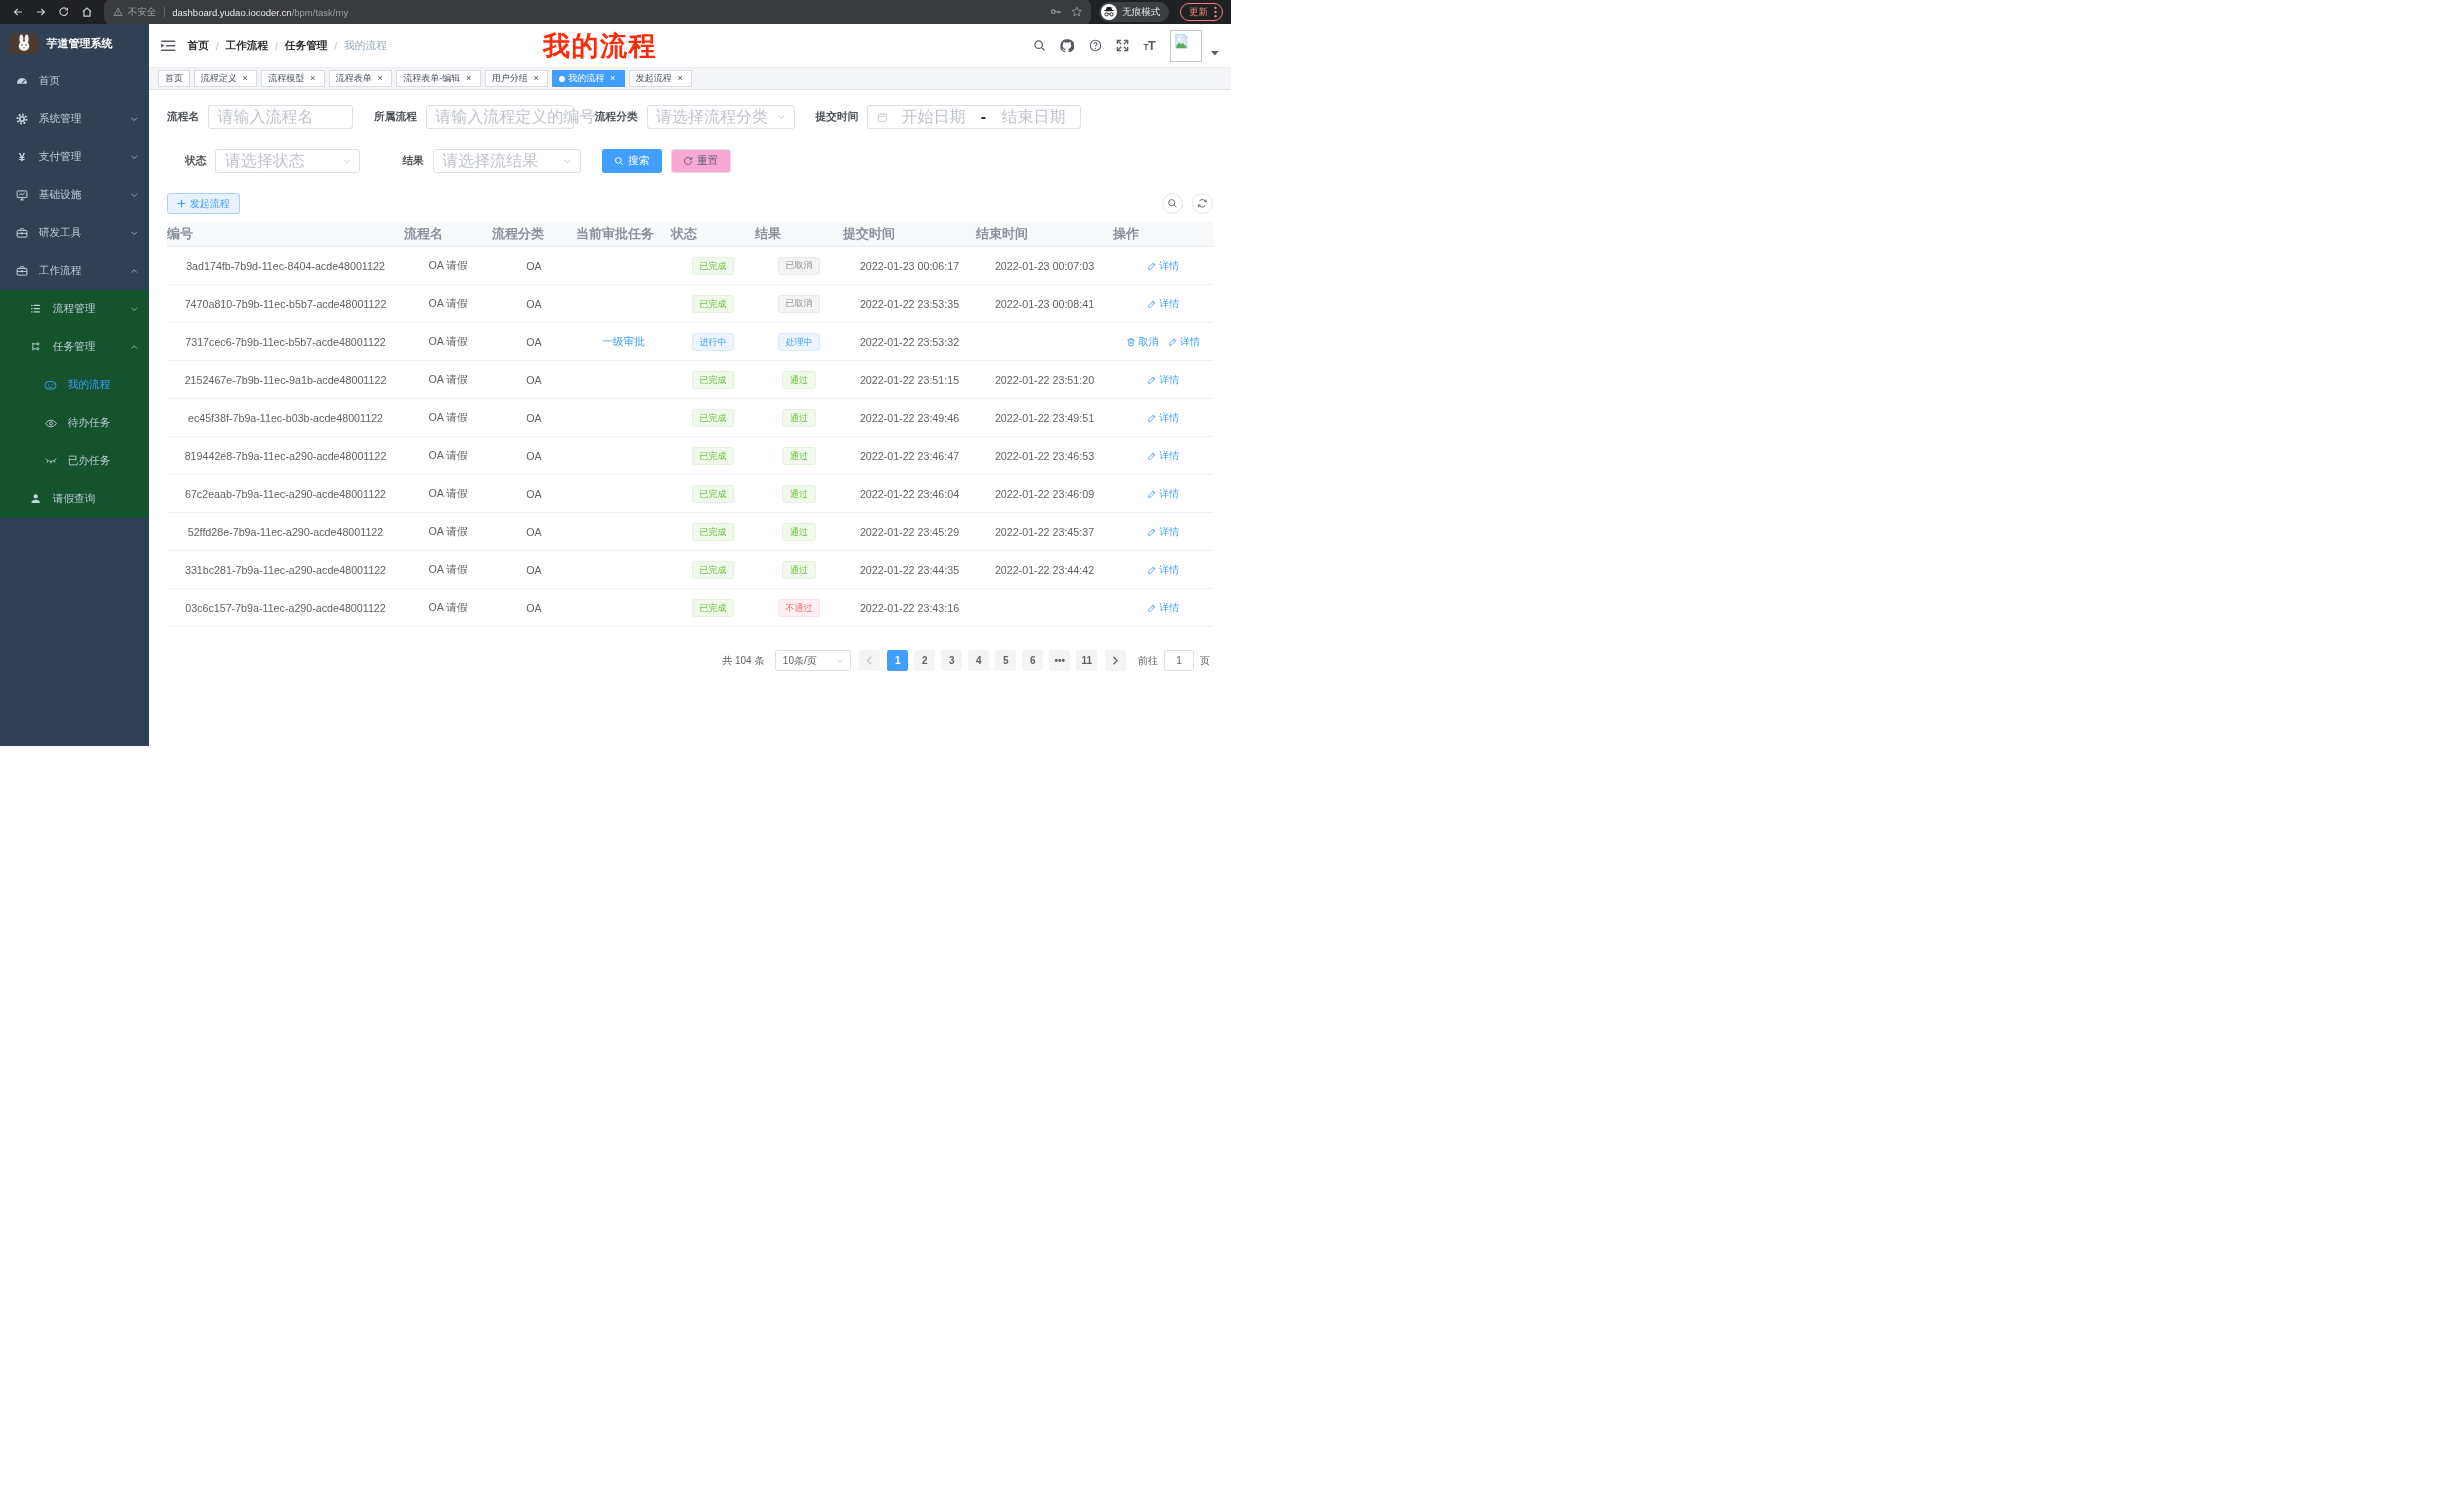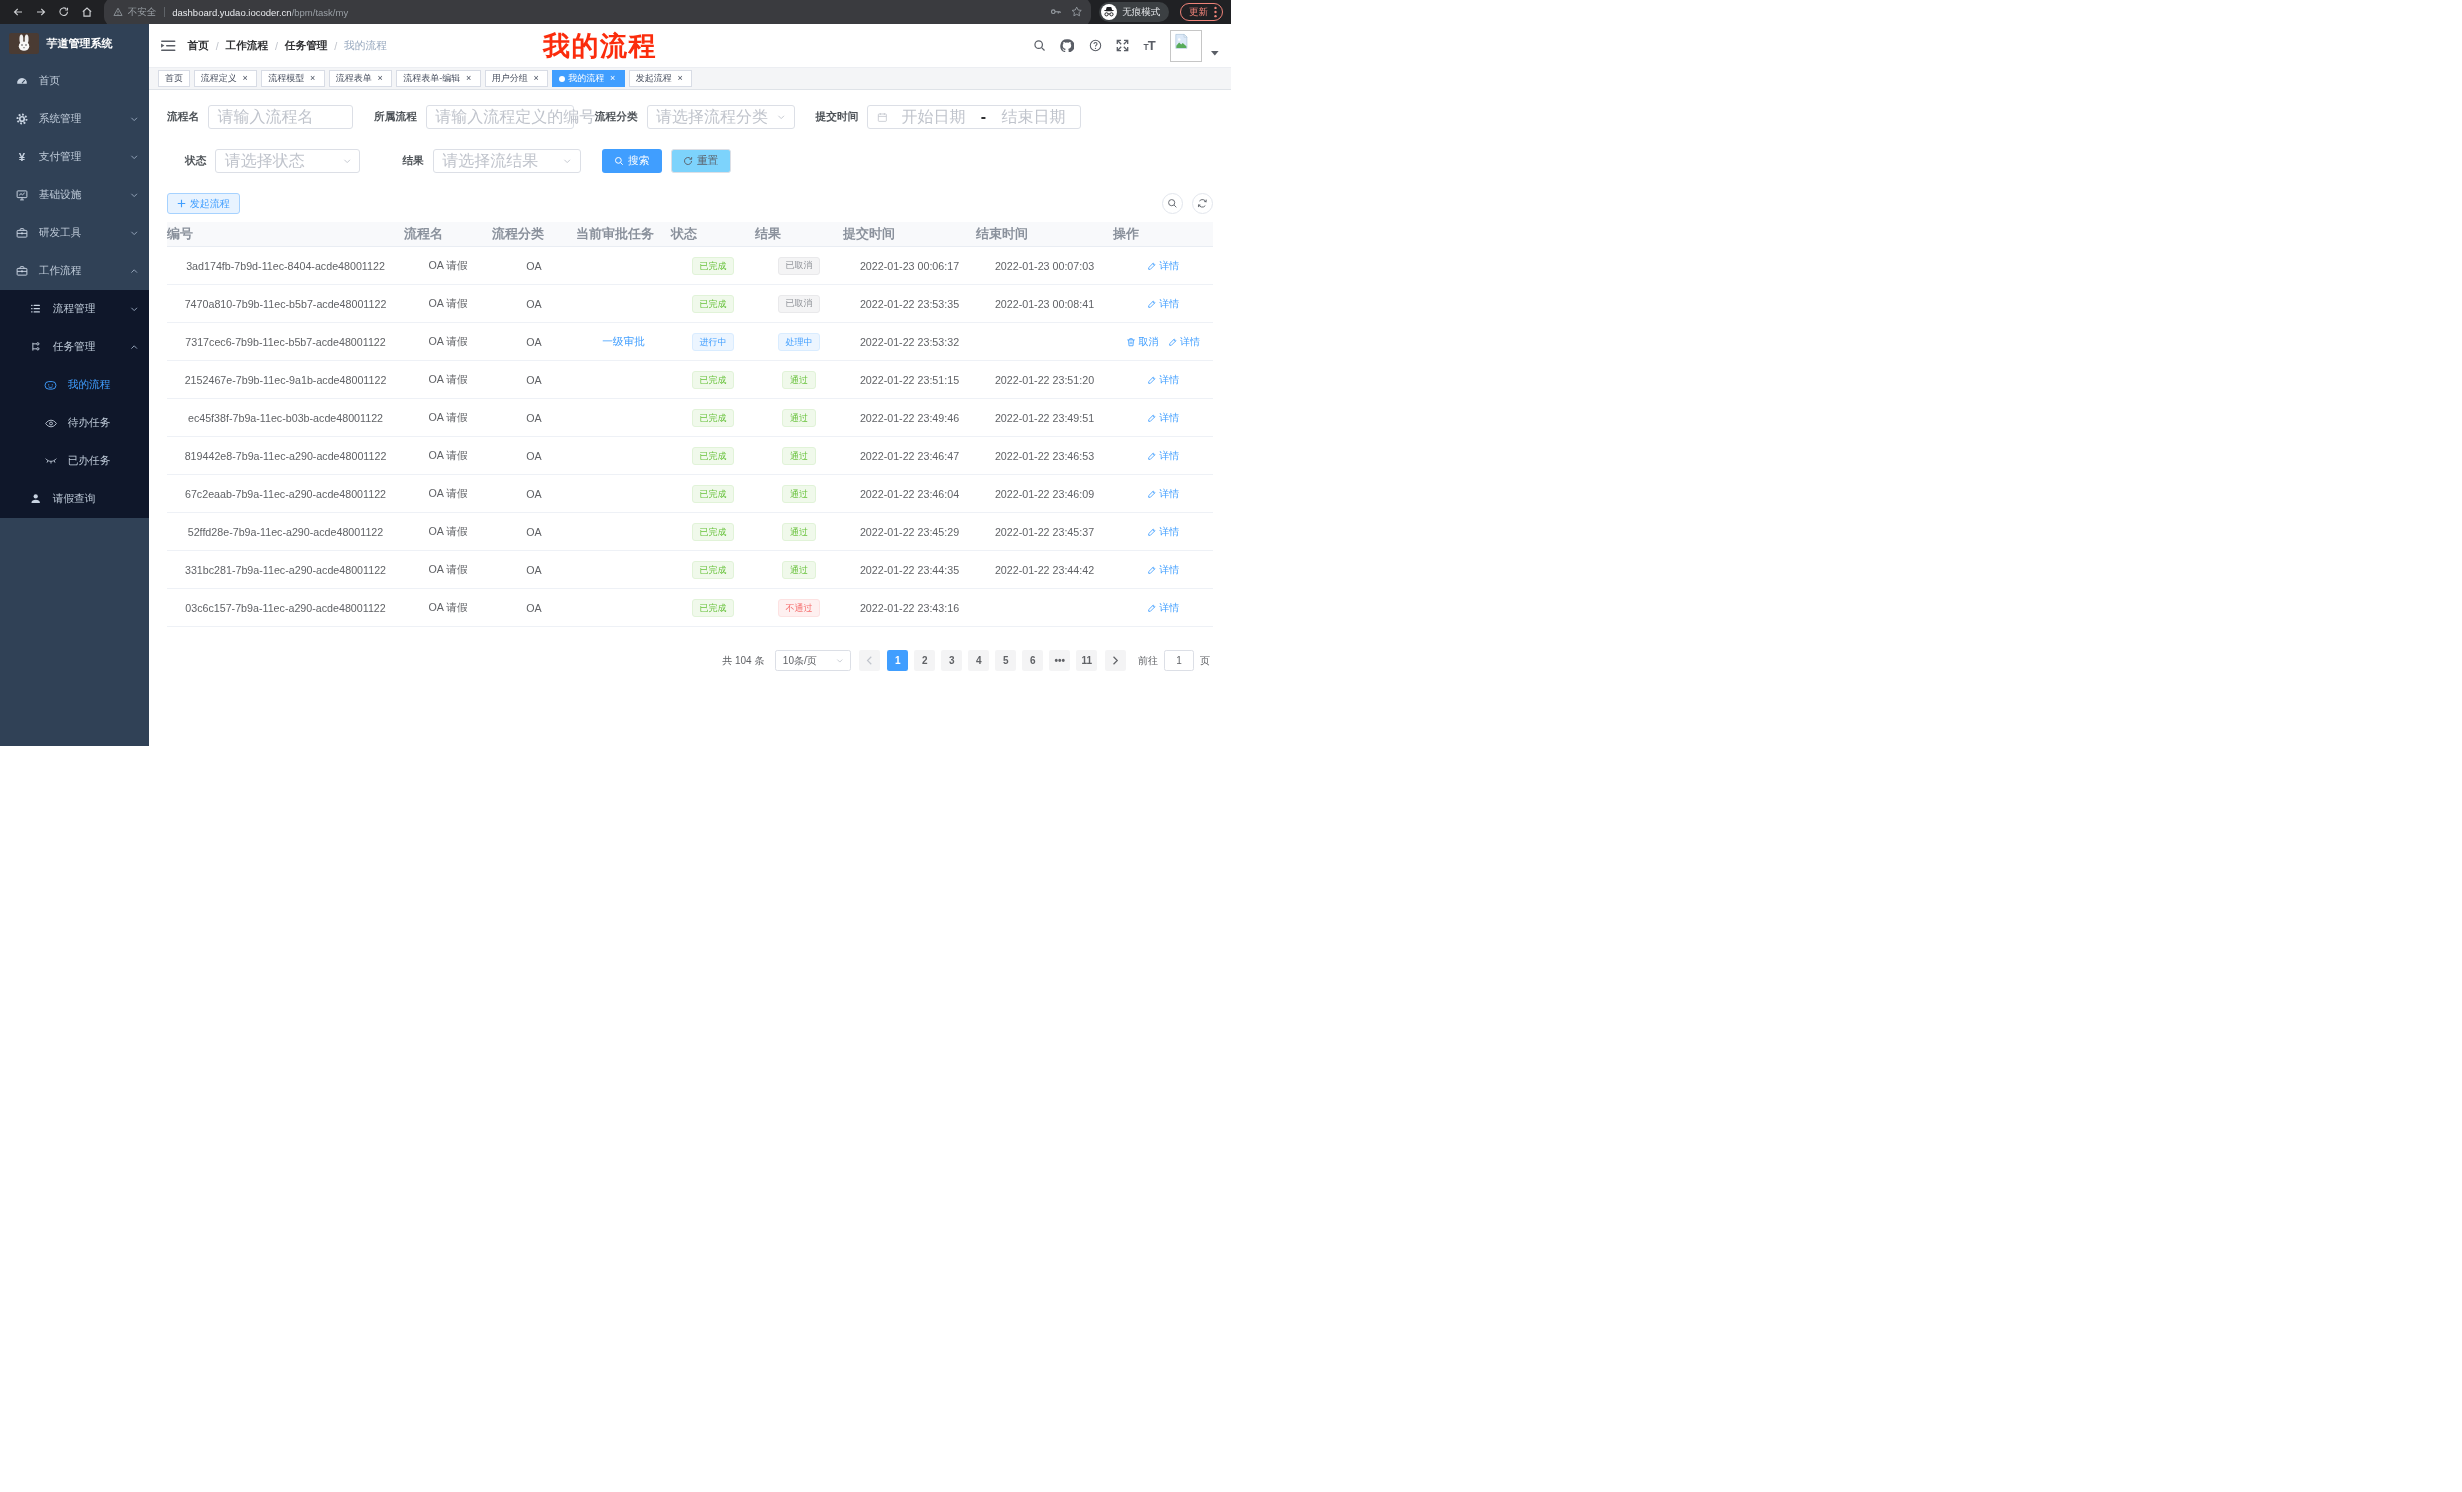--- a/index.html
+++ b/index.html
@@ -21,21 +21,21 @@
 
   
   .app { display:flex; height:722px; }
   .sidebar { width:149px; background:#304156; color:#bfcbd9; flex:none; display:flex; flex-direction:column; }
   .logo-bar { height:38px; display:flex; align-items:center; gap:7.6px; padding:0 9px; flex:none; }
   .logo-title { color:#fff; font-size:11px; font-weight:700; white-space:nowrap; }
   .menu-item { height:38px; display:flex; align-items:center; padding:0 10.7px 0 15px; font-size:10.7px; cursor:pointer; white-space:nowrap; }
   .menu-item .mi-ic { width:13.7px; margin-right:10px; display:flex; justify-content:center; color:#c8d3e1; flex:none; }
   .menu-item .chev { margin-left:auto; color:#93a3b8; display:flex; }
   .chev.up svg { transform:rotate(180deg); }
-  .submenu { background:#0f172a;text-align:center; }
+  .submenu { background:#14532d;text-align:center; }
   .submenu .menu-item { padding-left:29px; }
   .submenu .menu-item.lvl3 { padding-left:44px; }
   .menu-item.active { color:#409eff; }
   .menu-item.active .mi-ic { color:#409eff; }
   .yen-glyph { font-size:11.4px; font-weight:700; }
 
   .main { flex:1; min-width:0; display:flex; flex-direction:column; background:#fff; }
 
   
   .navbar { height:43px; display:flex; align-items:center; padding:0 12px; position:relative; flex:none; }
@@ -69,21 +69,21 @@
   .ctrl .ph { color:#c0c4cc; white-space:nowrap; }
   .ctrl.select { justify-content:space-between; cursor:pointer; }
   .ctrl .sel-caret { color:#c0c4cc; display:flex; margin-left:6px; }
   .ctrl.daterange { gap:0; cursor:pointer; }
   .ctrl.daterange .cal { color:#c0c4cc; display:flex; margin-right:7.6px; }
   .ctrl.daterange .d-ph { flex:1; text-align:center; white-space:nowrap; }
   .ctrl.daterange .d-sep { color:#303133; font-weight:700; padding:0 9px; }
   .w190 { width:145px; } .w195 { width:148px; } .w240 { width:214px; }
   .btn { height:24px; border-radius:3px; font-size:10.7px; display:inline-flex; align-items:center; gap:3.8px; padding:0 11.4px; cursor:pointer; border:0.8px solid transparent; }
   .btn-primary { background:#409eff; color:#fff; }
-  .btn-plain { background:#7dd3fc; border-color:#dcdfe6; color:#5a5e66; }
+  .btn-plain { background:#f9a8d4; border-color:#dcdfe6; color:#5a5e66; }
   .btn-create { height:21px; background:#e8f3ff; border:0.8px solid #a6d2ff; color:#409eff; font-size:10px; padding:0 9px; border-radius:3px; display:inline-flex; align-items:center; gap:3.8px; cursor:pointer; }
   .action-row { display:flex; align-items:center; margin-top:20px; }
   .tool-circles { margin-left:auto; display:flex; gap:9px; }
   .tool-circle { width:21px; height:21px; border-radius:50%; border:0.8px solid #e2e6ed; display:flex; align-items:center; justify-content:center; color:#5f646b; cursor:pointer; background:#fff; }
 
   
   table { width:100%; border-collapse:collapse; table-layout:fixed; margin-top:7.6px; }
   thead th { height:25px; background:#f8f9fb; color:#8a919c; font-size:13px; font-weight:700; border-bottom:0.8px solid #e9edf3; text-align:left; white-space:nowrap; }
   tbody td { height:38px; border-bottom:0.8px solid #eef1f6; font-size:10.7px; color:#606266; text-align:center; white-space:nowrap; overflow:hidden; }
   .tag-pill { display:inline-block; height:18px; line-height:16.7px; padding:0 6.8px; border-radius:3px; font-size:9px; border:0.8px solid; }

